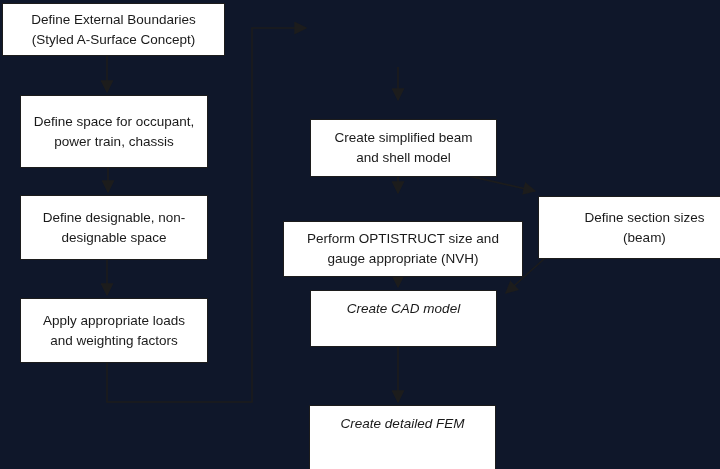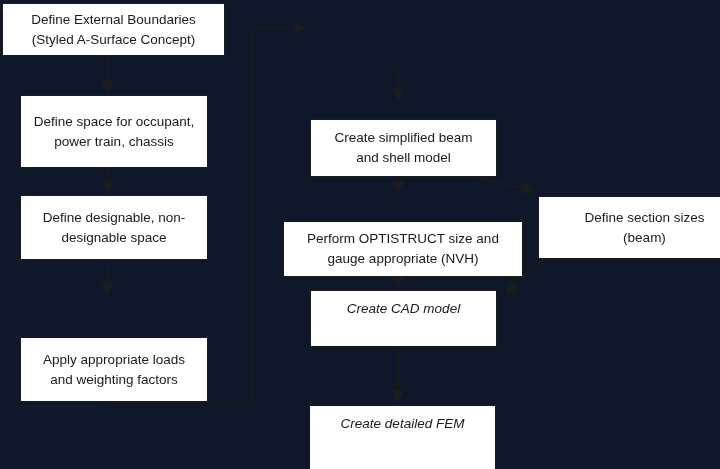--- a/index.html
+++ b/index.html
@@ -80,21 +80,21 @@
   <div class="node" style="left:20px; top:95px; width:188px; height:73px;">
     <span>Define space for occupant,</span>
     <span>power train, chassis</span>
   </div>
 
   <div class="node" style="left:20px; top:195px; width:188px; height:65px;text-align:center;">
     <span>Define designable, non-</span>
     <span>designable space</span>
   </div>
 
-  <div class="node" style="left:20px; top:298px; width:188px; height:65px;margin-top:39px;">
+  <div class="node" style="left:20px; top:298px; width:188px; height:65px;">
     <span>Apply appropriate loads</span>
     <span>and weighting factors</span>
   </div>
 
 
   <div class="node" style="left:310px; top:119px; width:187px; height:58px;">
     <span>Create simplified beam</span>
     <span>and shell model</span>
   </div>
 

